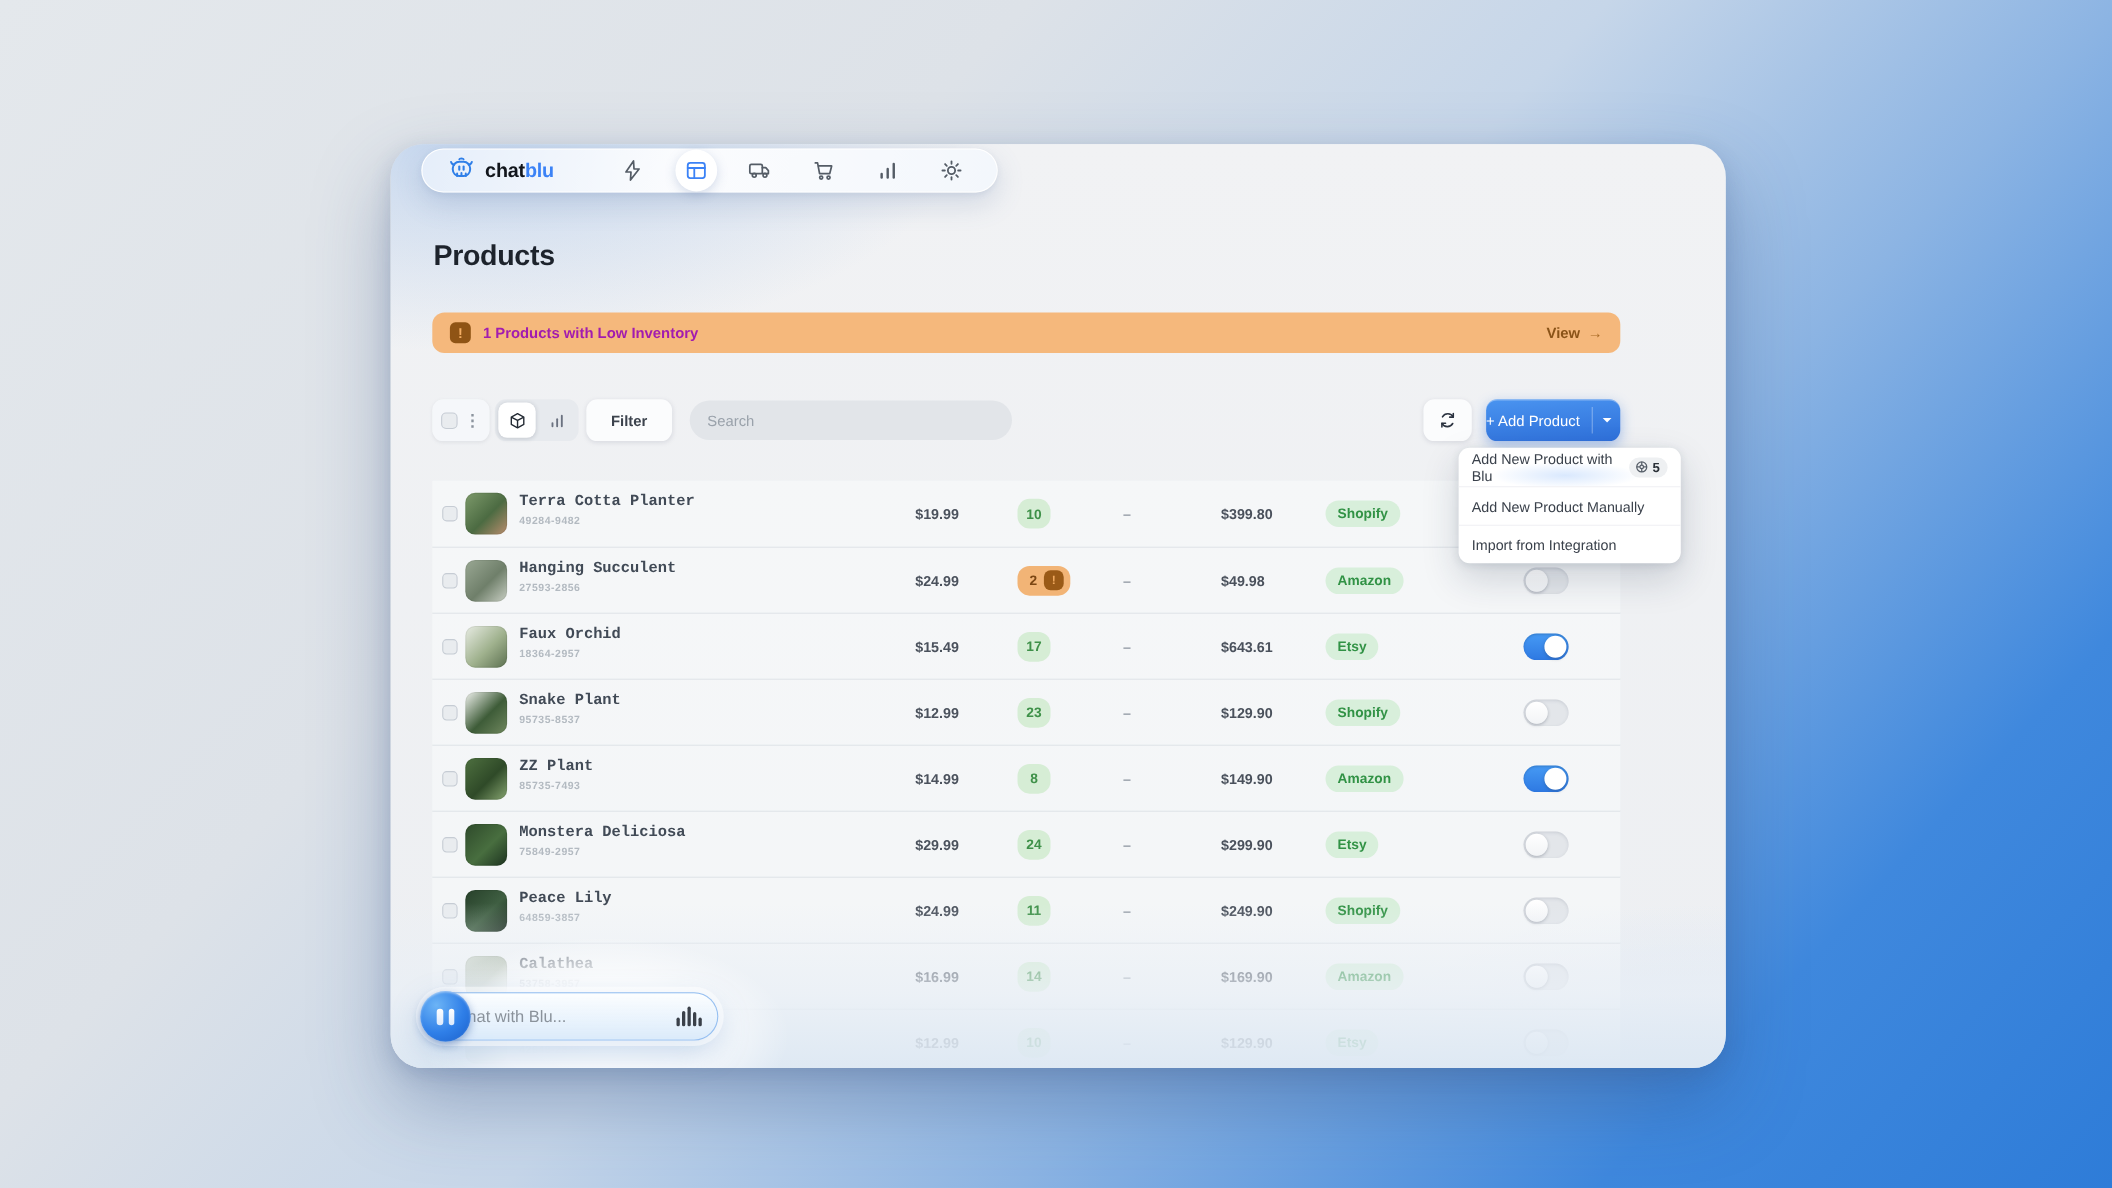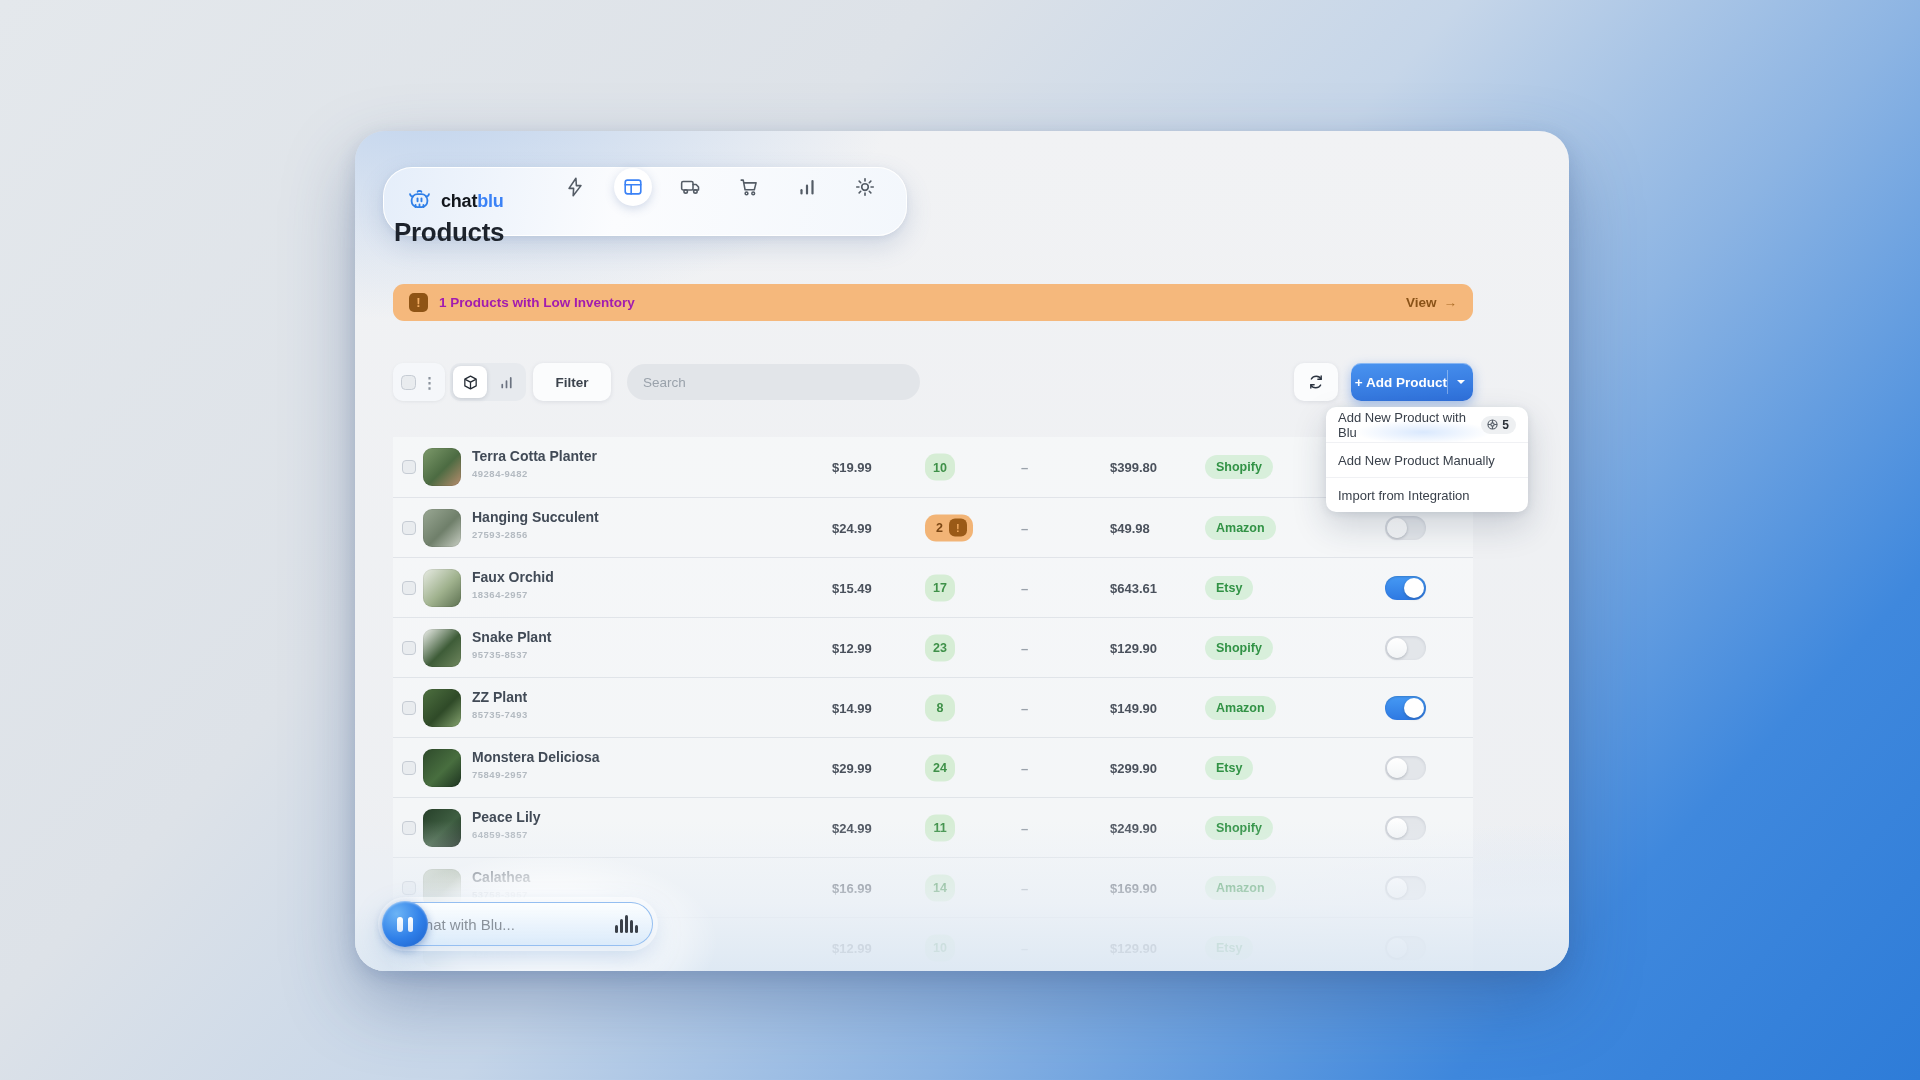--- a/index.html
+++ b/index.html
@@ -14,21 +14,21 @@
     position:absolute; left:355px; top:131px; width:1214px; height:840px;
     border-radius:30px; overflow:hidden;
     background:
       radial-gradient(850px 420px at 6% -5%, rgba(148,184,231,.55), rgba(238,240,243,0) 55%),
       radial-gradient(520px 280px at 98% 103%, rgba(168,199,238,.32), rgba(238,240,243,0) 62%),
       linear-gradient(#f1f2f4, #edeff2);
     box-shadow: 0 30px 70px rgba(45,75,125,.35), 0 6px 18px rgba(60,90,140,.18);
   }
   
   .nav {
-    position:absolute; left:28px; top:36px; width:524px; height:69px;
+    position:absolute; left:28px; top:4px; width:524px; height:40px;
     border-radius:29px;
     background: linear-gradient(100deg, #e5eefa 0%, #fbfcfe 45%, #f3f7fc 100%);
     border:1px solid rgba(255,255,255,.95);
     box-shadow: 0 10px 26px rgba(80,110,160,.20), 0 2px 6px rgba(80,110,160,.10);
     display:flex; 
   }
   .brand { display:flex; align-items:center; gap:8px; margin-left:22px; cursor:pointer; }
   .brand .word { font-size:18px; font-weight:800; letter-spacing:-.2px; color:#12161c; }
   .brand .word b { color:#3b82f6; font-weight:800; }
   .navicons { position:absolute; right:22px; display:flex; align-items:center; gap:20px; }
@@ -63,21 +63,21 @@
   .search input { border:none; outline:none; background:transparent; font-size:13.5px; color:#3c434d; width:100%; font-family:"Liberation Sans",sans-serif; }
   .search input::placeholder { color:#9aa2ab; }
   .refreshbtn { left:901px; width:44px; justify-content:center; background:#fbfcfd; border-radius:10px; color:#2b3340; box-shadow:0 1px 4px rgba(120,130,150,.18); cursor:pointer; }
   .refreshbtn svg { width:18px; height:18px; }
   .addbtn {
     left:958px; width:122px; border-radius:10px; cursor:pointer;
     background:linear-gradient(175deg, #4a94f0 0%, #2e6fd9 100%);
     box-shadow:0 4px 12px rgba(46,111,217,.4), inset 0 1px 0 rgba(255,255,255,.35);
     color:#fff;
   }
-  .addbtn .lbl { flex:1; text-align:right; font-size:13.5px; font-weight:700; }
+  .addbtn .lbl { flex:1; text-align:left; font-size:13.5px; font-weight:400; }
   .addbtn .caret { width:26px; height:24px; border-left:1px solid rgba(255,255,255,.35); display:flex; align-items:center; justify-content:center; }
   .addbtn .caret svg { width:10px; height:10px; }
   
   .dropdown {
     position:absolute; left:1326px; top:407px; width:202px; z-index:60;
     background:#ffffff; border-radius:10px; box-shadow:0 14px 34px rgba(30,45,70,.18), 0 2px 8px rgba(30,45,70,.10);
     overflow:hidden;
   }
   .dd-item { height:35px; display:flex; align-items:center; padding:0 12px; font-size:13px; font-weight:500; color:#3a414b; cursor:pointer; border-top:1px solid #f0f1f4; position:relative; }
   .dd-item:first-child { border-top:none; background:radial-gradient(90px 16px at 48% 72%, rgba(130,180,250,.30), rgba(255,255,255,0) 75%); }
@@ -86,21 +86,21 @@
   
   .thead { position:absolute; left:38px; top:290px; width:1080px; height:14px; }
   .th { position:absolute; font-size:10px; font-weight:700; color:#6f7781; letter-spacing:.5px; }
   .rows { position:absolute; left:38px; top:306px; width:1080px; }
   .row { position:relative; height:60px; background:rgba(250,251,252,.55); border-top:1px solid rgba(208,214,221,.55); }
   .row:first-child { border-top:none; }
   .cell { position:absolute; top:50%; transform:translateY(-50%); font-size:13px; font-weight:700; color:#4a515c; }
   .row .cb { position:absolute; left:9px; top:50%; transform:translateY(-50%); width:14px; height:14px; border-radius:4px; border:1.5px solid #c6ccd4; background:#e9ecef; cursor:pointer; }
   .thumb { position:absolute; left:30px; top:50%; transform:translateY(-50%); width:38px; height:38px; border-radius:9px; box-shadow:inset 0 0 0 1px rgba(0,0,0,.06); }
   .nameblk { position:absolute; left:79px; top:11px; }
-  .pname { font-size:14px; font-weight:600; color:#414a56; }
+  .pname { font-size:14px; font-weight:600; color:#414a56;font-family:Liberation Mono, monospace; }
   .sku { font-size:9.5px; font-weight:700; color:#b3bac1; letter-spacing:.5px; margin-top:4px; }
   .c-price { left:439px; }
   .c-dash  { left:628px; color:#9aa2ab; }
   .c-value { left:717px; }
   .stockpill { position:absolute; left:532px; top:50%; transform:translateY(-50%); min-width:30px; height:27px; border-radius:11px; background:#d6edd5; color:#3f9149; font-size:12.5px; font-weight:700; display:flex; align-items:center; justify-content:center; padding:0 7px; }
   .stockpill.warn { background:#f2b476; color:#7c4714; gap:6px; padding:0 6px 0 11px; }
   .stockpill.warn .wbadge { width:18px; height:18px; border-radius:6px; background:#9a5a17; color:#f0a95f; font-size:11px; font-weight:800; display:flex; align-items:center; justify-content:center; }
   .chpill { position:absolute; left:812px; top:50%; transform:translateY(-50%); height:24px; border-radius:12px; background:#d8efdb; color:#319245; font-size:12.5px; font-weight:700; display:flex; align-items:center; padding:0 11px; }
   .toggle { position:absolute; left:992px; top:50%; transform:translateY(-50%); width:41px; height:24px; border-radius:12px; cursor:pointer; }
   .toggle .knob { position:absolute; top:2px; width:20px; height:20px; border-radius:50%; background:#ffffff; box-shadow:0 1px 3px rgba(40,50,70,.3); }

